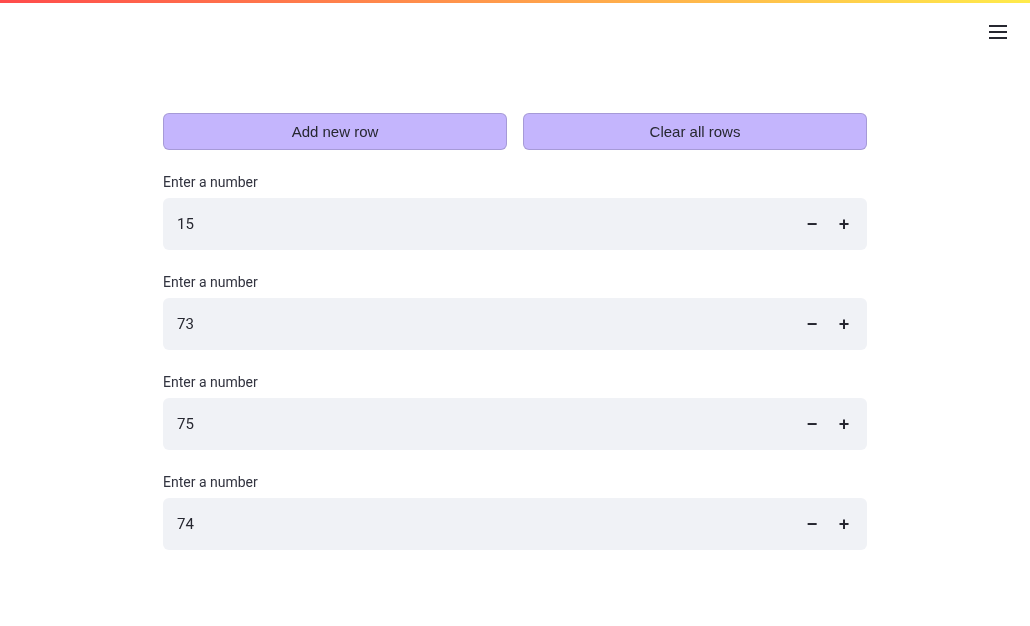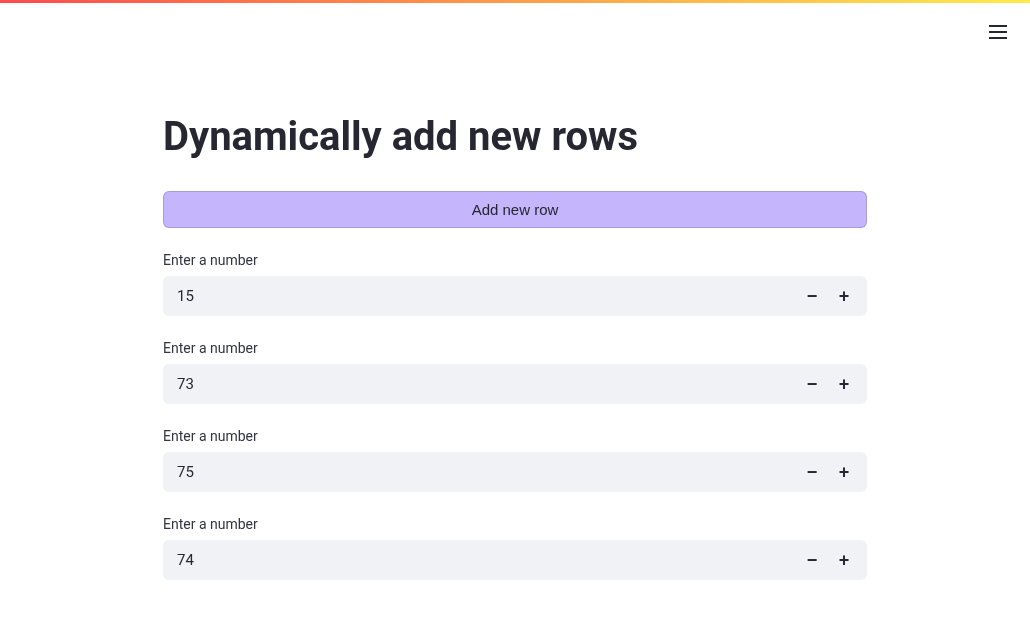--- a/index.html
+++ b/index.html
@@ -76,21 +76,21 @@
       color: #31333f;
       margin-bottom: 8px;
       display: block;
     }
     .number-input-wrap {
       position: relative;
       display: flex;
       align-items: center;
       background: #f0f2f6;
       border-radius: 6px;
-      height: 40px;
+      height: 52px;
     }
     .number-input {
       flex: 1;
       background: transparent;
       border: none;
       outline: none;
       padding: 0 14px;
       font-size: 15px;
       color: #262730;
       height: 100%;
@@ -123,24 +123,24 @@
 
 <div class="top-gradient"></div>
 
 <div class="hamburger">
   <span></span>
   <span></span>
   <span></span>
 </div>
 
 <div class="container">
-  <h1 class="page-title">Dynamically add new rows</h1>
 
   <div class="button-row">
     <button class="btn">Add new row</button>
+    <button class="btn">Clear all rows</button>
   </div>
 
   <div class="field-group">
     <label class="field-label">Enter a number</label>
     <div class="number-input-wrap">
       <input class="number-input" type="text" value="15" style="">
       <div class="stepper">
         <button class="stepper-btn">−</button>
         <button class="stepper-btn">+</button>
       </div>

